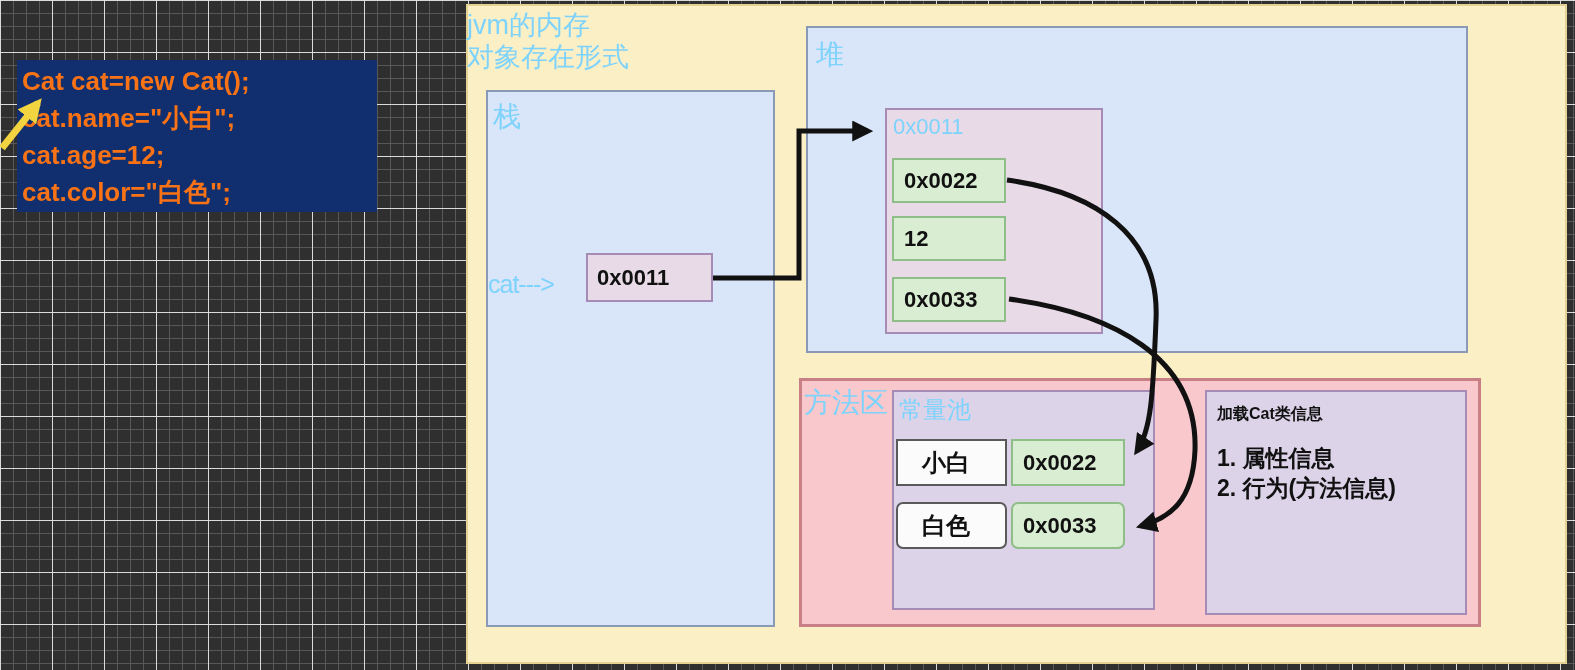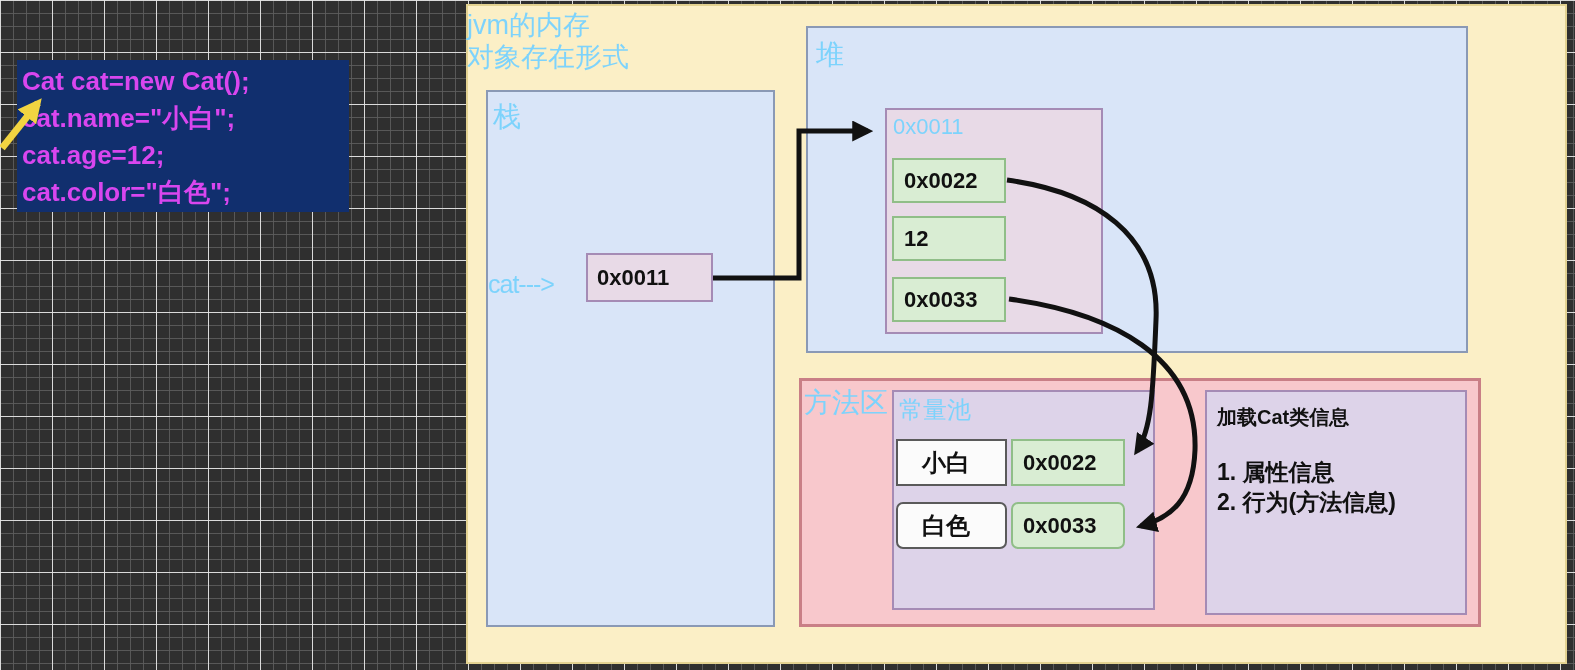--- a/index.html
+++ b/index.html
@@ -17,22 +17,22 @@
     background-size:52px 52px,52px 52px,13px 13px,13px 13px;
   }
   .abs{position:absolute;box-sizing:border-box;}
   .bold{font-weight:normal;color:#7dd3fc;}
 
   
   .panel{left:466px;top:4px;width:1101px;height:660px;
     background:#FBEFC6;border:2px solid #e3d291;}
 
   
-  .code-block{left:17px;top:60px;width:332px;height:152px;
-    background:#112F6E;color:#d946ef;font-weight:bold;
+  .code-block{left:17px;top:60px;width:360px;height:152px;
+    background:#112F6E;color:#f97316;font-weight:bold;
     font-size:26px;line-height:37px;padding:3px 4px 0 5px;white-space:nowrap;}
   .code-line{height:37px;}
 
   .diagram-title{left:467px;top:9px;font-size:27px;line-height:32px;}
 
   
   .stack-box{left:486px;top:90px;width:289px;height:537px;
     background:#D9E5F8;border:2px solid #8A99B5;}
   .stack-label{left:493px;top:98px;font-size:28px;}
   .cat-label{left:488px;top:270px;font-size:25px;letter-spacing:-1px;}
@@ -69,21 +69,21 @@
     font-size:24px;font-weight:bold;color:#111;}
   .addr-box{left:1011px;width:114px;height:47px;
     background:#D9EDD3;border:2px solid #90BE88;
     display:flex;align-items:center;padding-left:10px;
     font-size:22px;font-weight:bold;color:#111;}
   .row-1{top:439px;}
   .row-2{top:502px;border-radius:7px;}
 
   .class-box{left:1205px;top:390px;width:262px;height:225px;
     background:#DDD3E9;border:2px solid #A58BB5;padding:12px 0 0 10px;}
-  .class-title{font-size:20px;font-weight:bold;color:#111;margin-bottom:26px;}
+  .class-title{font-size:16px;font-weight:bold;color:#111;margin-bottom:18px;}
   .class-item{font-size:23px;font-weight:bold;color:#111;line-height:30px;}
 
   .overlay{left:0;top:0;width:1575px;height:670px;pointer-events:none;}
 </style>
 </head>
 <body>
 
 <div class="abs panel"></div>
 
 <div class="abs diagram-title bold">

